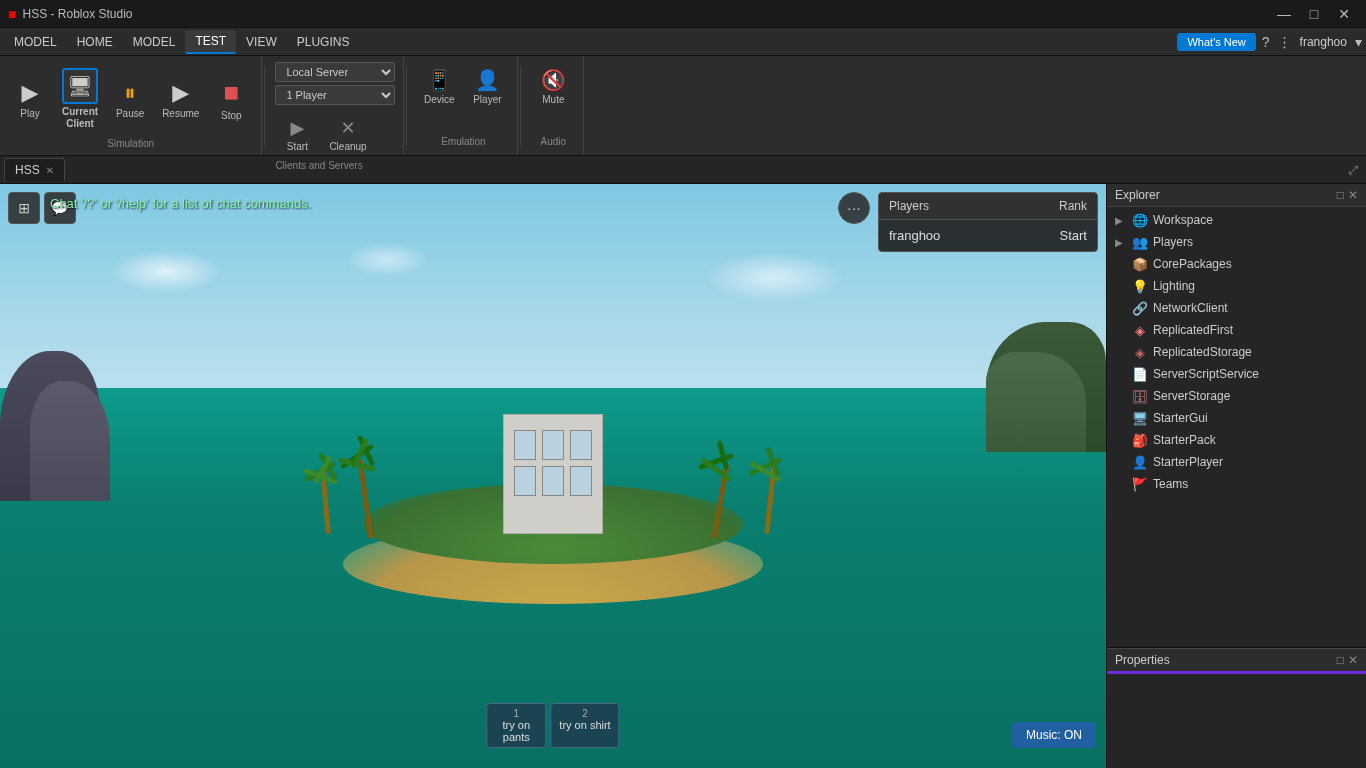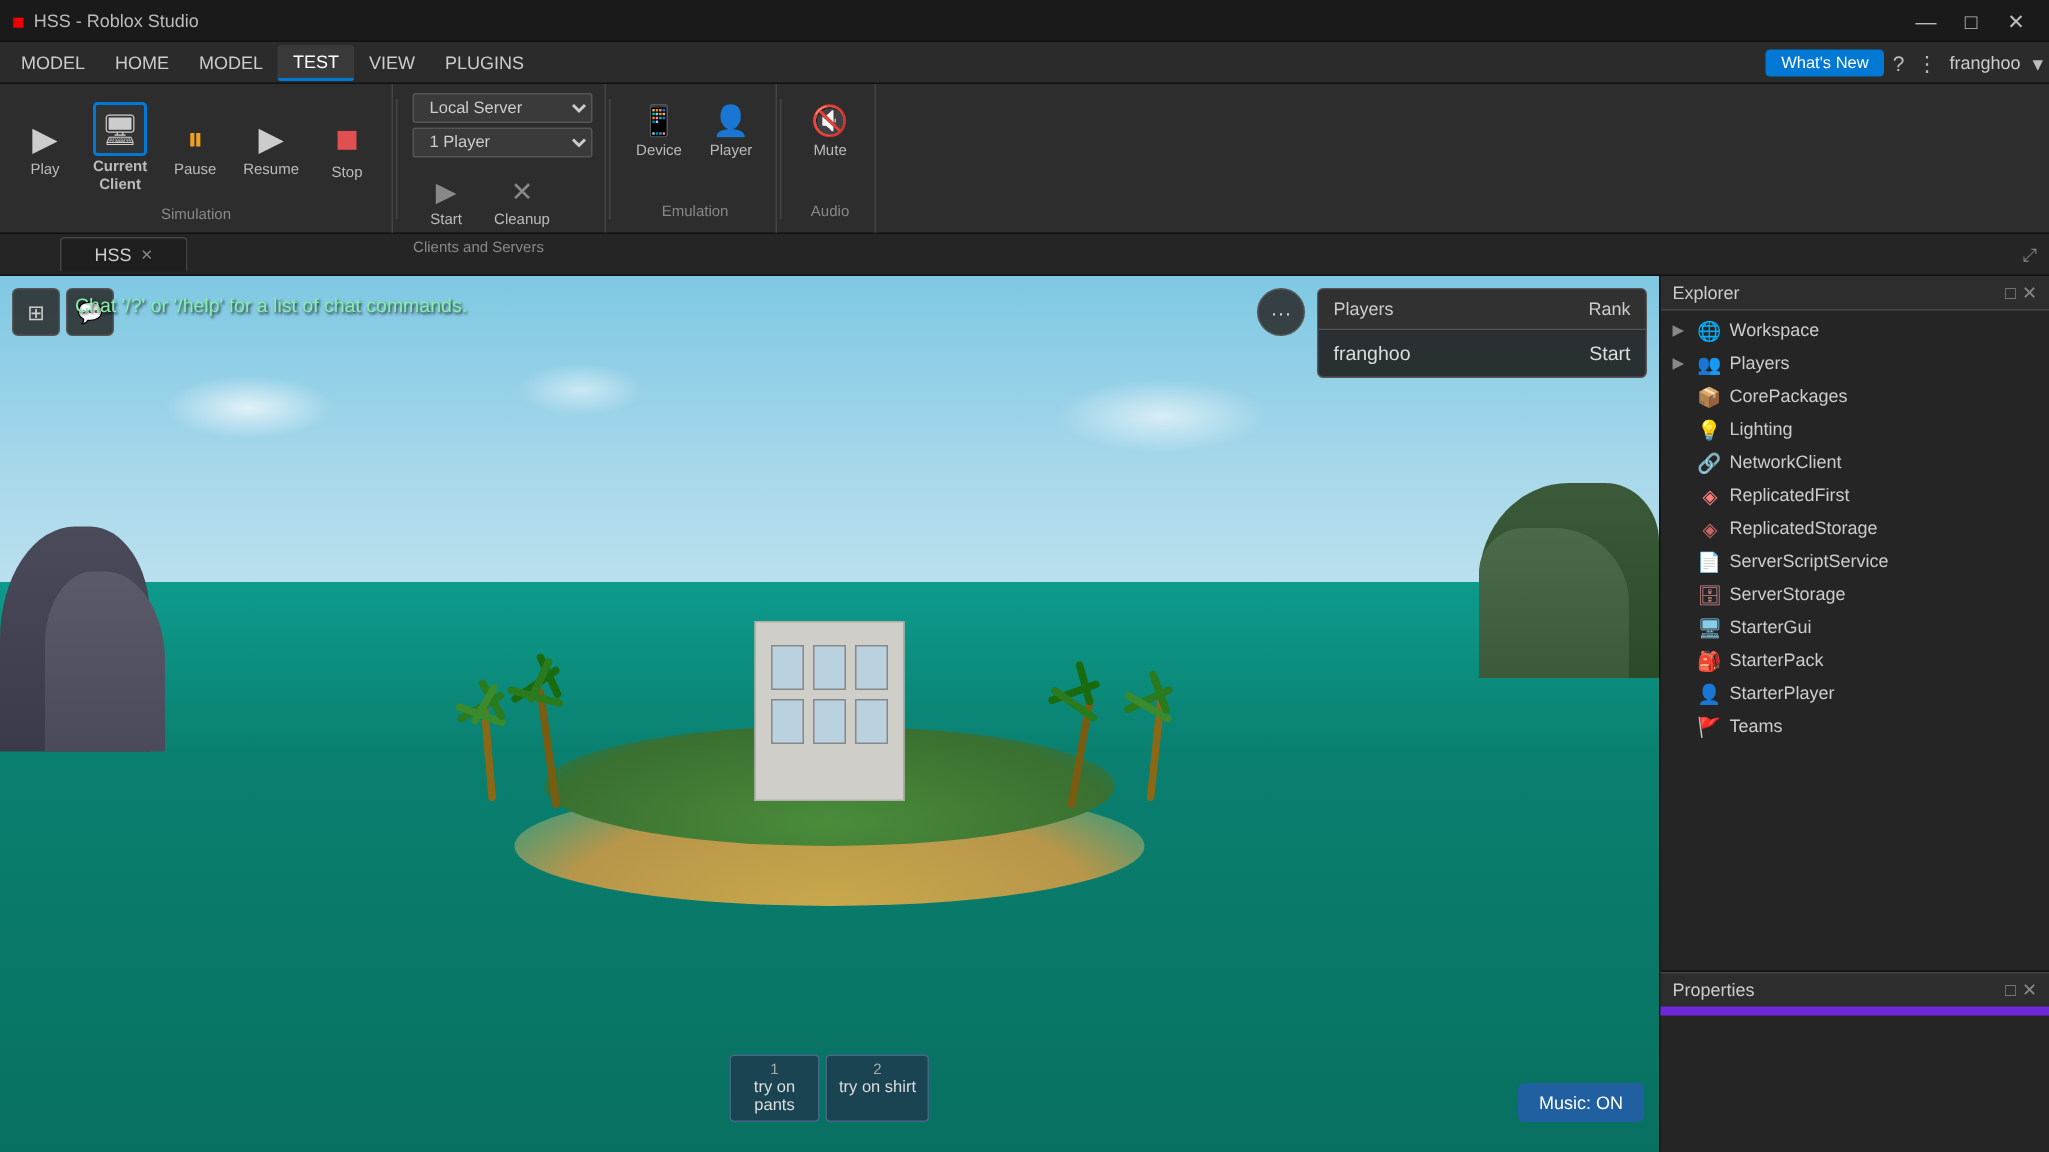--- a/index.html
+++ b/index.html
@@ -122,29 +122,28 @@
       background: #252525;
       display: flex;
       align-items: center;
       border-bottom: 1px solid #111;
       padding-left: 4px;
     }
     .tab {
       display: flex;
       align-items: center;
       gap: 6px;
-      padding: 4px 22px;
+      padding: 4px 10px;
       background: #1e1e1e;
       border: 1px solid #444;
       border-bottom: none;
       cursor: pointer;
       color: #ccc;
       font-size: 12px;
       border-radius: 3px 3px 0 0;
-      margin-left: 36px;
     }
     .tab .tab-close { color: #888; font-size: 10px; cursor: pointer; }
 
     
     #main-content {
       display: flex;
       height: calc(768px - 28px - 28px - 100px - 28px);
     }
 
     
@@ -408,21 +407,21 @@
       height: 120px;
       display: flex;
       flex-direction: column;
     }
     #properties-header {
       display: flex;
       align-items: center;
       justify-content: space-between;
       padding: 4px 8px;
       background: #2d2d2d;
-      border-bottom: 6px solid #6d28d9;
+      border-bottom: 3px solid #6d28d9;
       border-top: 1px solid #444;
     }
     #properties-search {
       padding: 3px 6px;
       background: #3a3a3a;
       border: none;
       border-bottom: 1px solid #555;
       color: #ccc;
       font-size: 11px;
       width: 100%;

